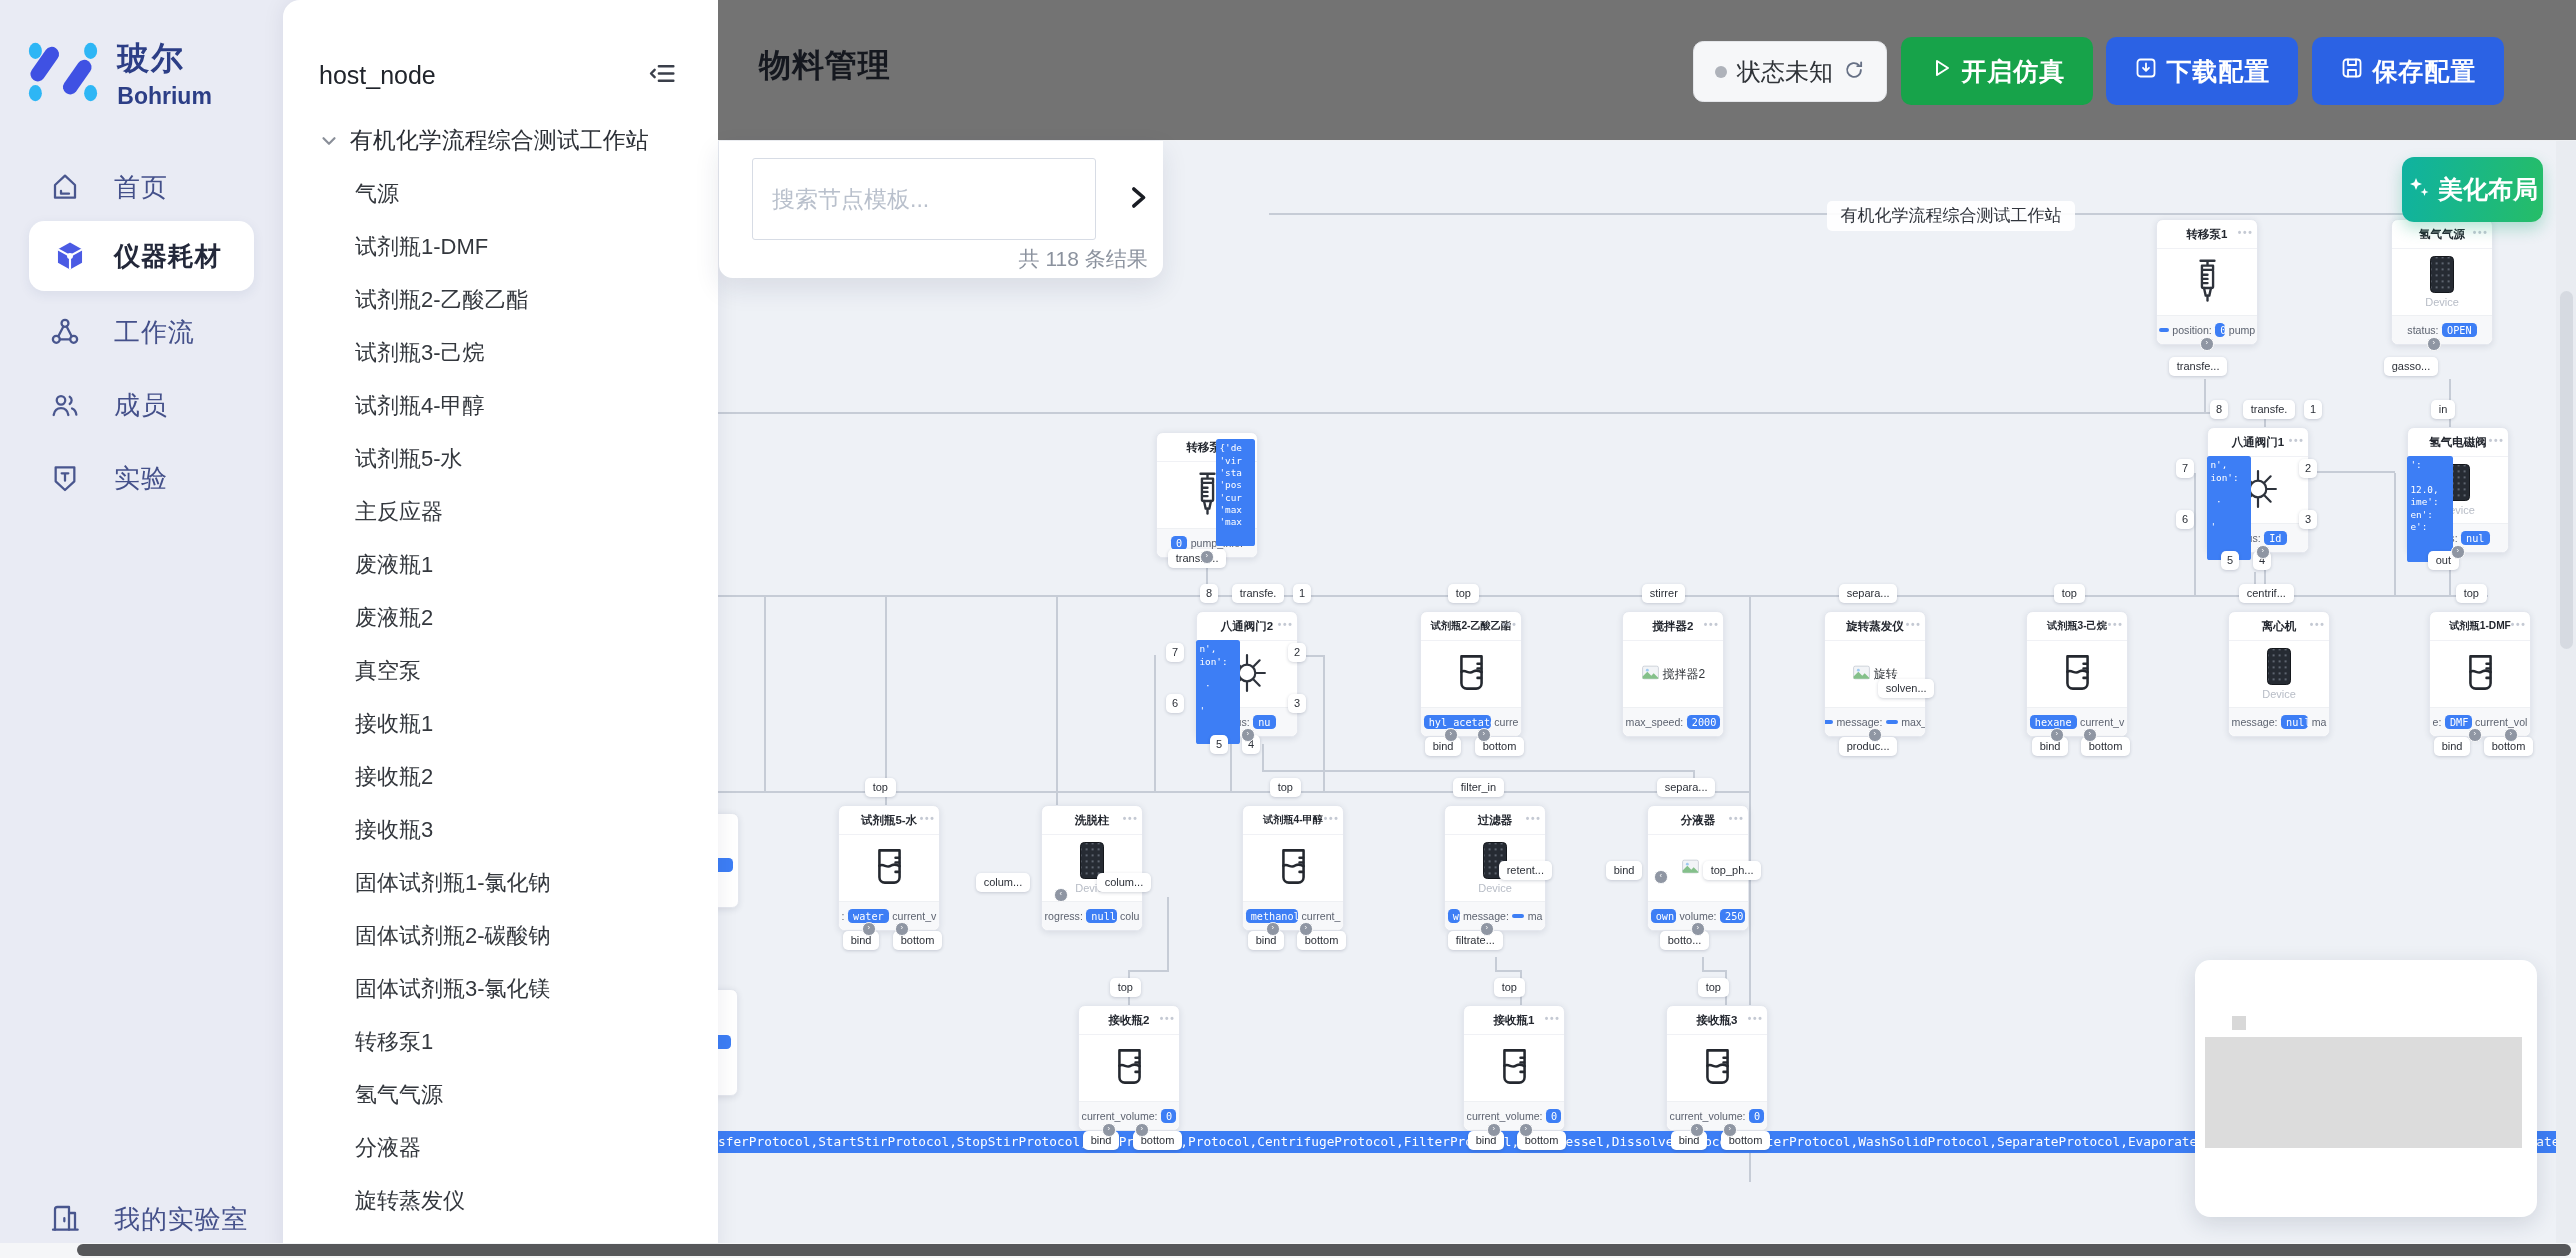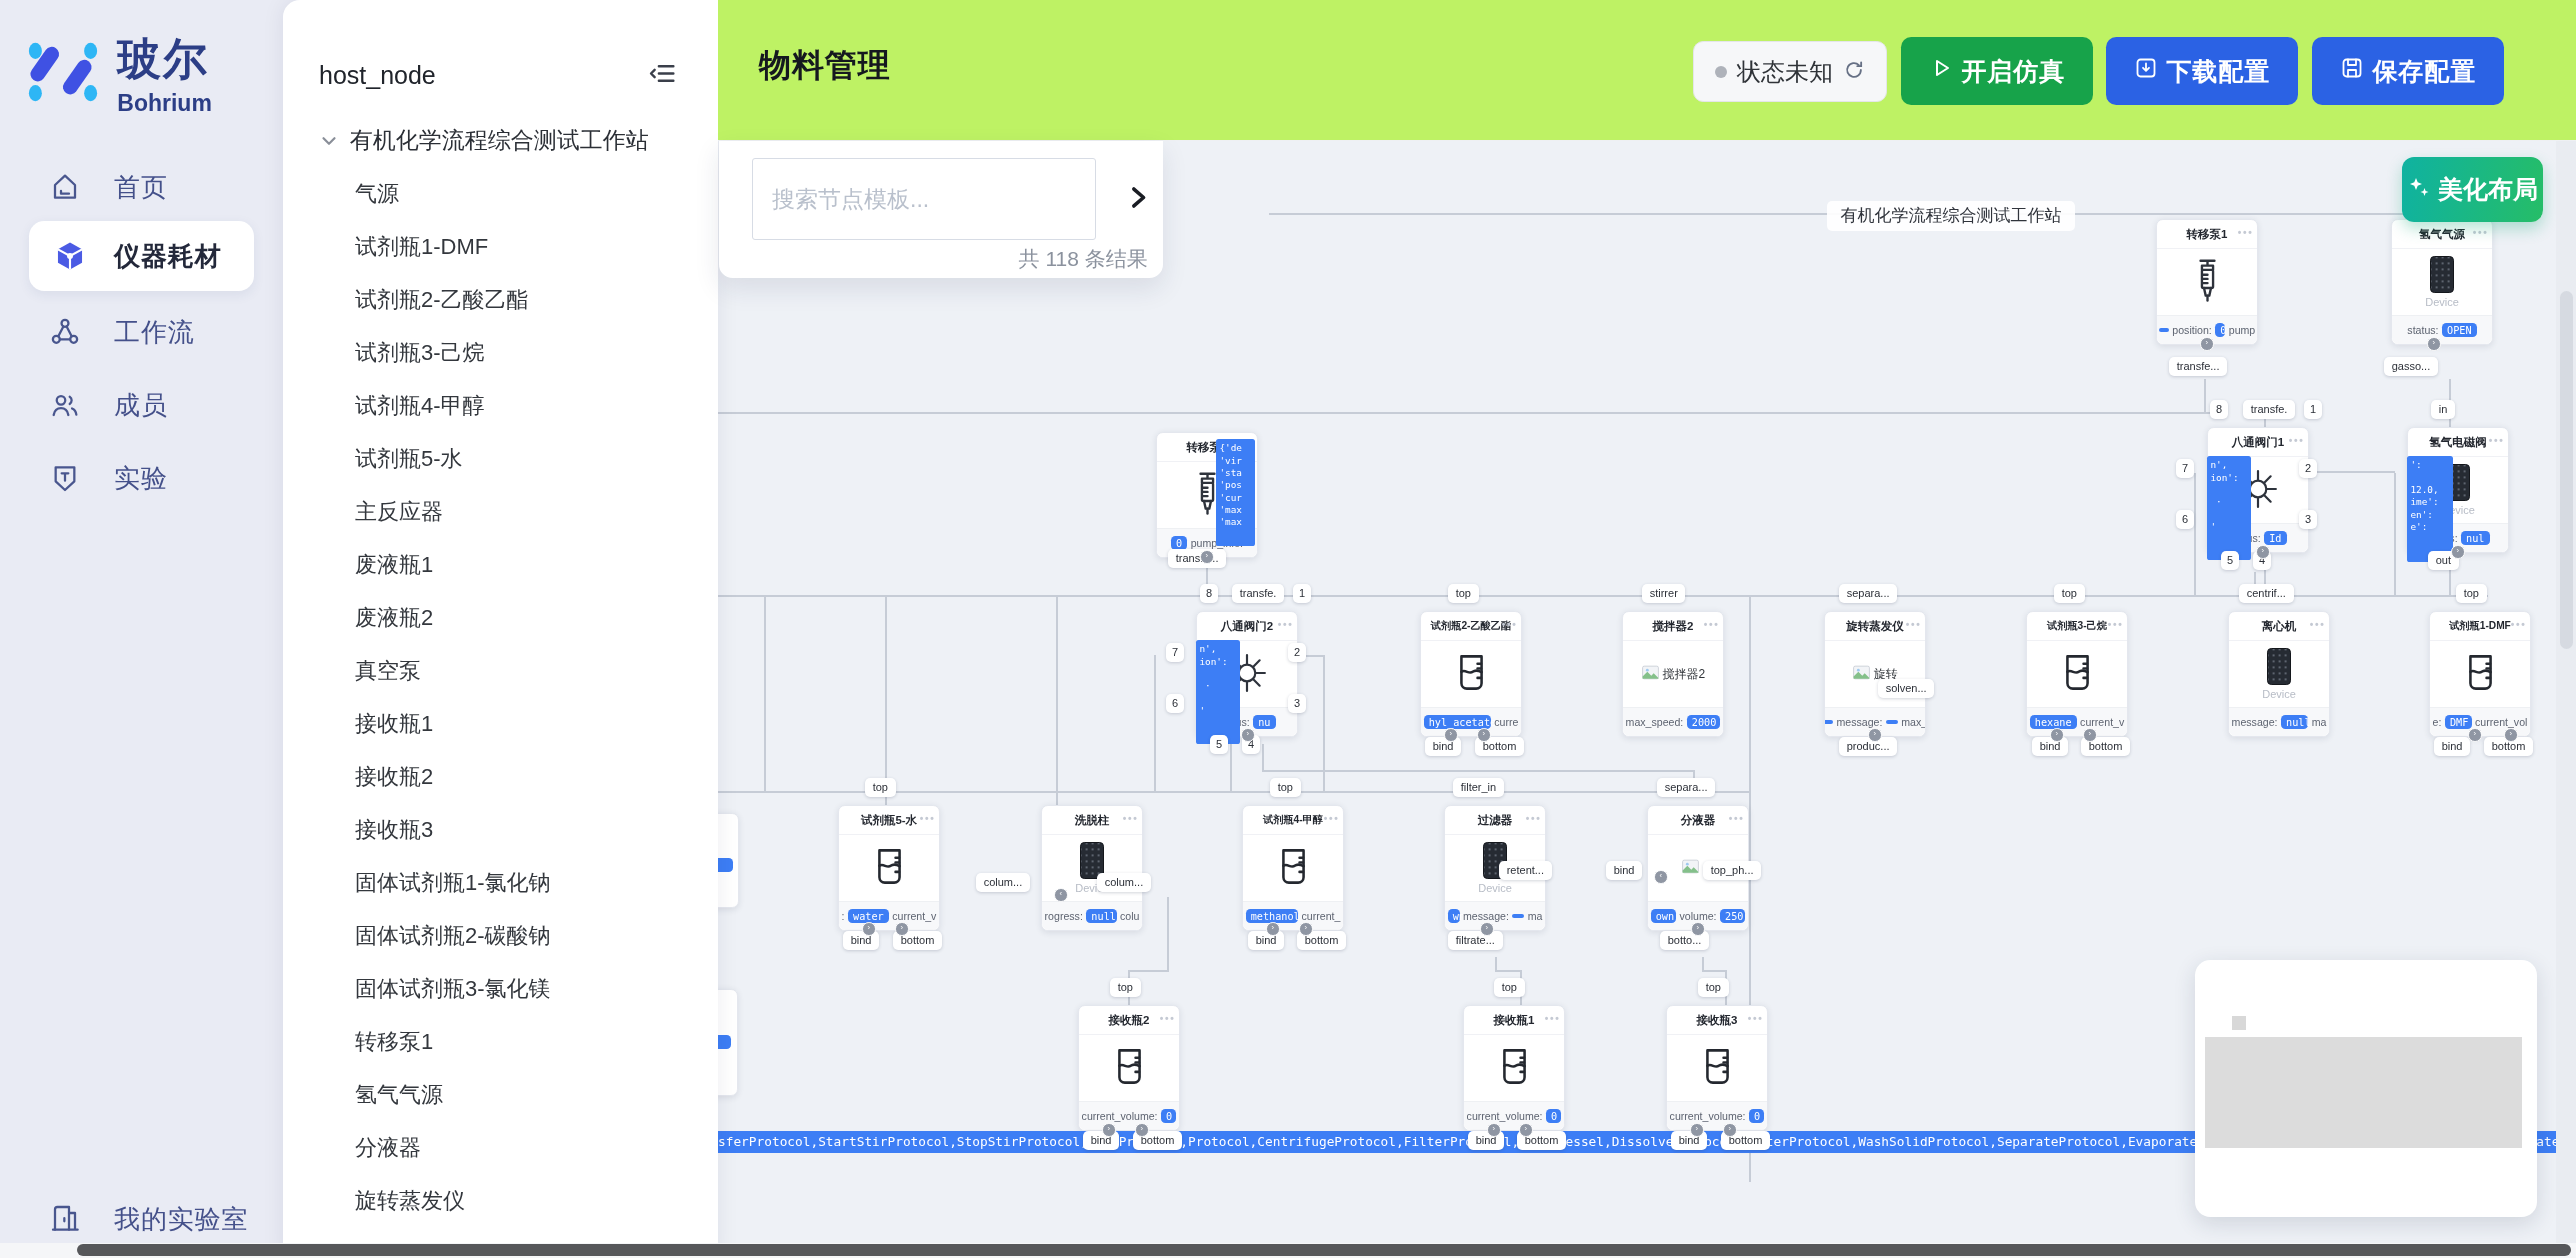--- a/index.html
+++ b/index.html
@@ -3,42 +3,42 @@
 <meta charset="utf-8">
 <style>
   * { margin:0; padding:0; box-sizing:border-box; }
   html,body { width:2576px; height:1258px; overflow:hidden; }
   body { position:relative; background:#e9ebf4; font-family:"Liberation Sans",sans-serif; color:#23272f; }
 
   
   #sidebar { position:absolute; left:0; top:0; width:283px; height:1258px; background:#e9ebf4; z-index:20; }
   .logo-row { position:absolute; left:24px; top:31px; width:247px; height:85px; display:flex; align-items:center; }
   .logo-txt { margin-left:15.3px; }
-  .logo-title { font-size:44px; font-weight:bold; color:#2c3e86; letter-spacing:1.7px; }
+  .logo-title { font-size:32px; font-weight:bold; color:#2c3e86; letter-spacing:1.7px; }
   .logo-sub { font-size:23px; font-weight:bold; color:#2c3e86; margin-top:1.7px; }
   .nav-item { position:absolute; left:0; width:283px; height:68px; display:flex; align-items:center; cursor:pointer; }
   .nav-item .nav-ic { position:absolute; left:48px; width:34px; height:34px; display:flex; align-items:center; justify-content:center; }
   .nav-item .nav-lb { position:absolute; left:114px; font-size:26px; color:#44508a; letter-spacing:0.9px; }
   .nav-item.active { left:29px; width:225px; height:70px; background:#ffffff; border-radius:15.3px; box-shadow:0 3.4px 12px rgba(40,60,120,.08);padding-left:40px; }
   .nav-item.active .nav-ic { left:24px; }
   .nav-item.active .nav-lb { left:85px; color:#23283a; font-weight:bold; }
   .nav-svg { fill:none; stroke:#49568e; stroke-width:1.7; stroke-linecap:round; stroke-linejoin:round; width:32px; height:32px; }
 
   
   #treepanel { position:absolute; left:283px; top:0; width:435px; height:1258px; background:#ffffff; border-radius:17px 0 0 0; box-shadow:0 0 22px rgba(20,30,70,.08); z-index:21; overflow:hidden; }
   .tree-title { position:absolute; left:36px; top:61px; font-size:25px; color:#20242b; }
   .collapse-btn { position:absolute; right:39px; top:56px; width:34px; height:34px; cursor:pointer; display:flex; align-items:center; justify-content:center; }
   .tree-root { position:absolute; left:31px; top:119px; height:43px; display:flex; align-items:center; cursor:pointer; }
   .tree-root .caret { width:29px; height:29px; margin-right:6.8px; display:flex; align-items:center; justify-content:center; }
   .tree-root .root-lb { font-size:23px; color:#2b2f36; }
   #tree-list { position:absolute; left:72px; top:167px; list-style:none; width:358px; }
   #tree-list li { height:53px; line-height:53px; font-size:22px; color:#33373d; white-space:nowrap; cursor:pointer; }
 
   
-  #mainheader { position:absolute; left:718px; top:0; width:1858px; height:141px; background:#bef264; border-bottom:0.9px solid #eef0f3; z-index:22; }
+  #mainheader { position:absolute; left:718px; top:0; width:1858px; height:141px; background:#737373; border-bottom:0.9px solid #eef0f3; z-index:22; }
   .page-title { position:absolute; left:41px; top:44px; font-size:32px; font-weight:bold; color:#15181f; letter-spacing:0.9px; }
   .status-pill { position:absolute; left:975px; top:41px; width:194px; height:61px; background:#f6f7f9; border:1.7px solid #e4e6ea; border-radius:10.2px; display:flex; align-items:center; justify-content:center; gap:10.2px; cursor:pointer; }
   .status-dot { width:12px; height:12px; border-radius:50%; background:#aeb2ba; }
   .status-lb { font-size:24px; color:#2f3338; }
   .hbtn { position:absolute; top:37px; width:192px; height:68px; border:none; border-radius:10.2px; color:#fff; font-size:25px; font-weight:bold; font-family:inherit; display:flex; align-items:center; justify-content:center; gap:8.5px; cursor:pointer; letter-spacing:0.9px; }
   .hbtn.green { background:#17a34a;text-align:center; }
   .hbtn.blue  { background:#2b62e4; }
 
   
   #searchcard { position:absolute; left:719px; top:141px; width:444px; height:137px; background:#ffffff; border-radius:0 0 13.6px 13.6px; box-shadow:0 10.2px 25.5px rgba(30,42,80,.10); z-index:25; }

